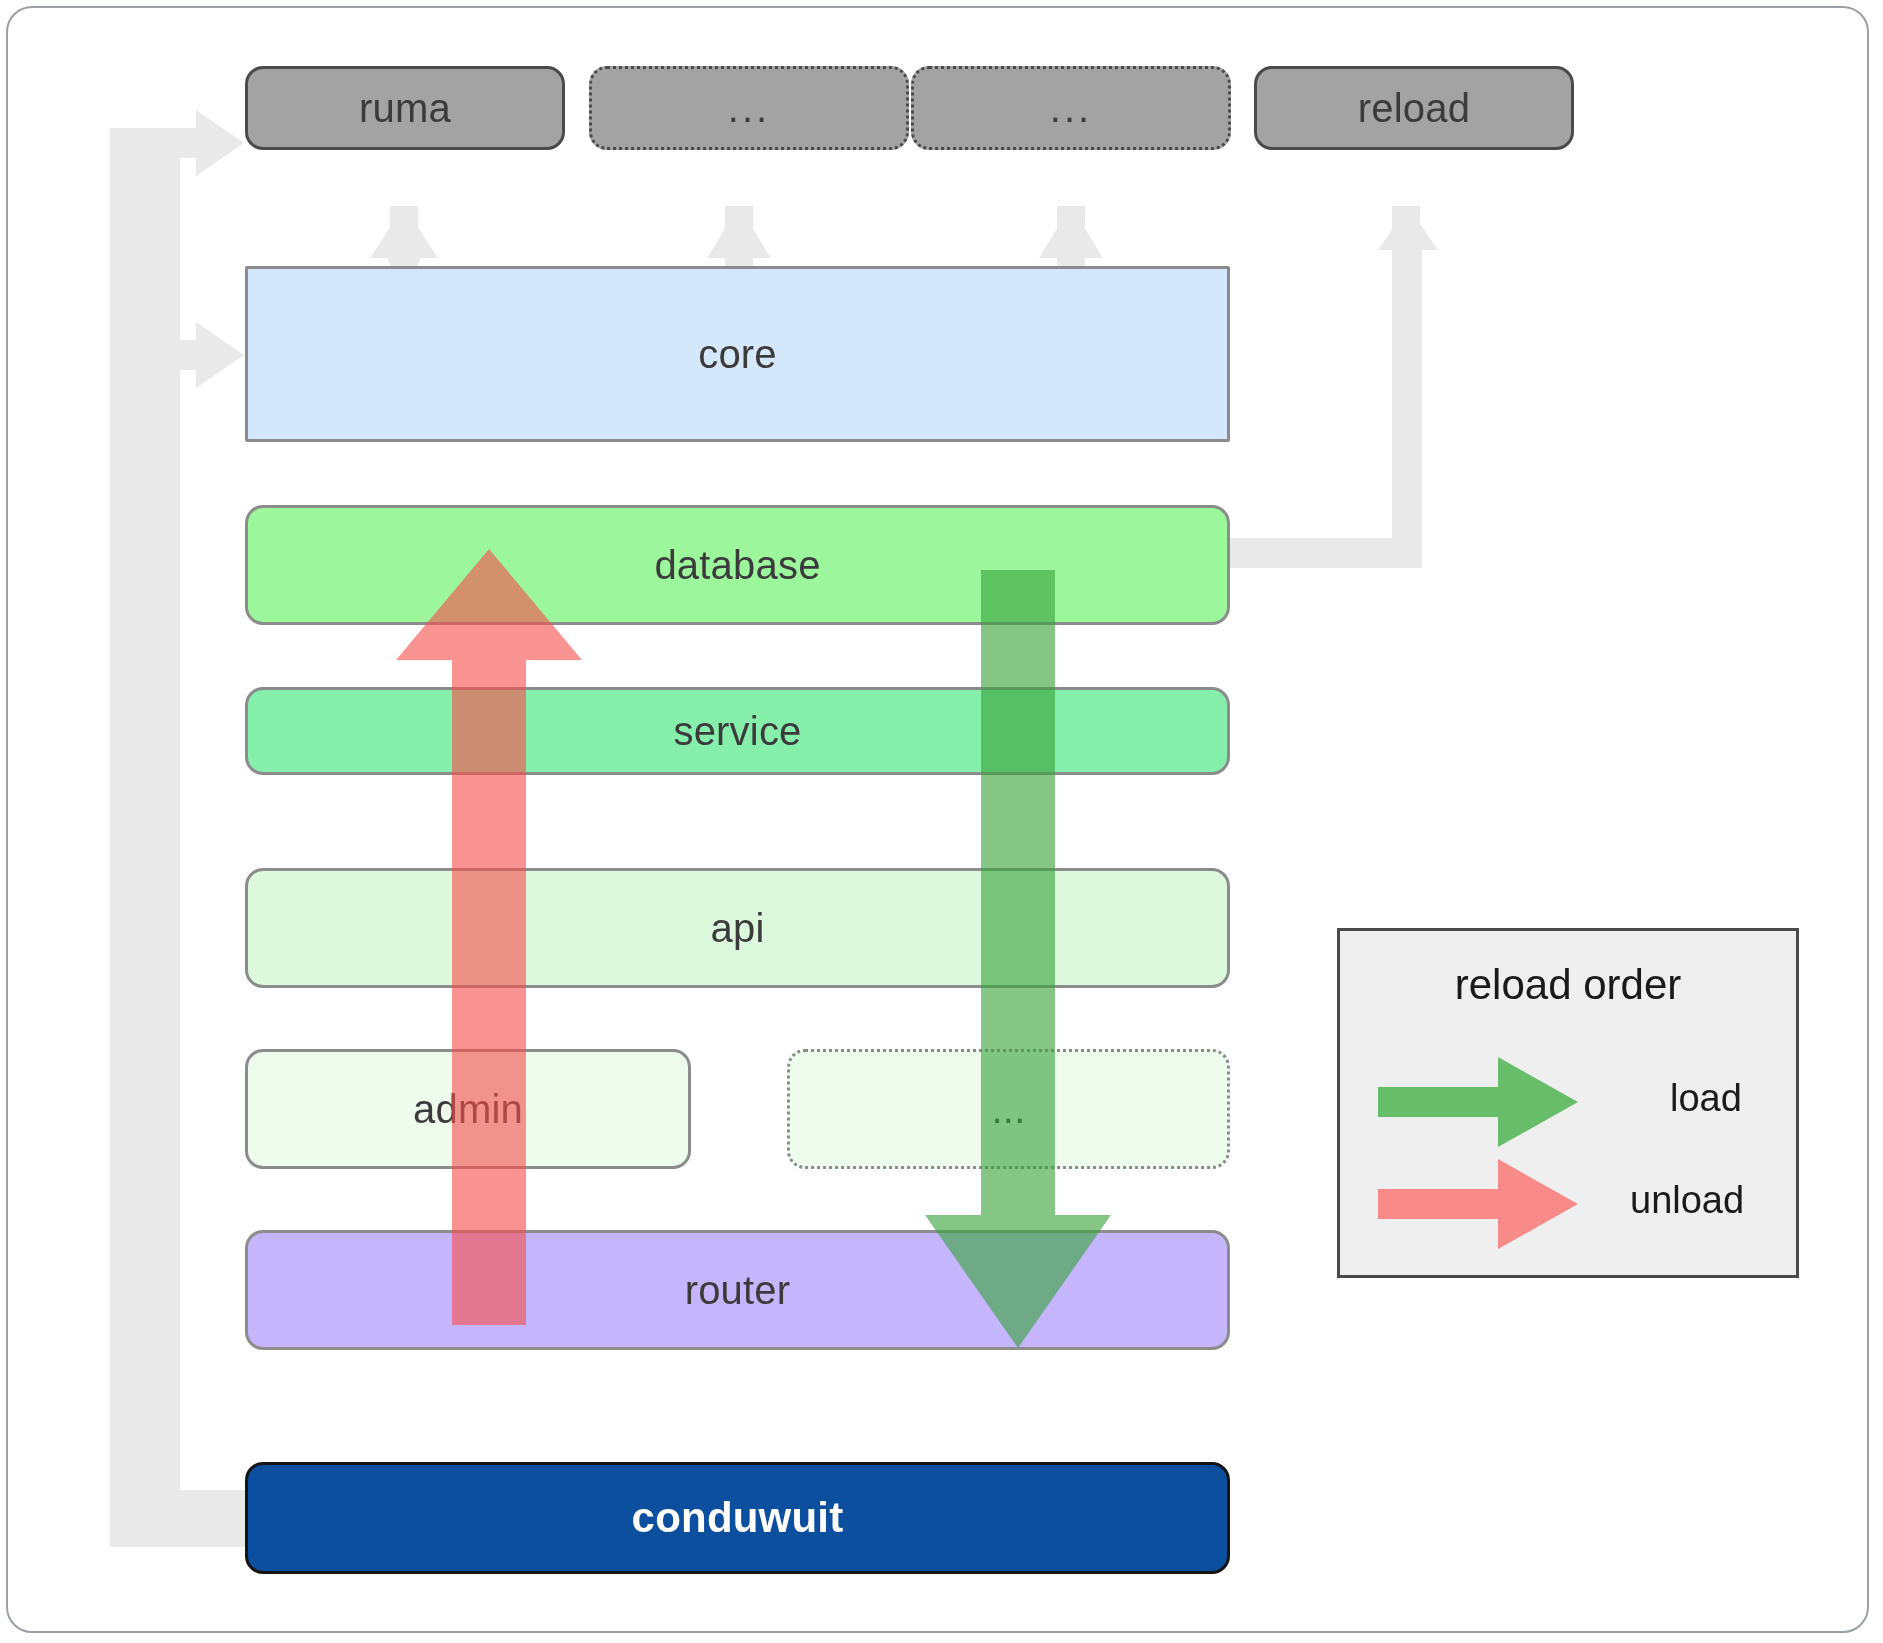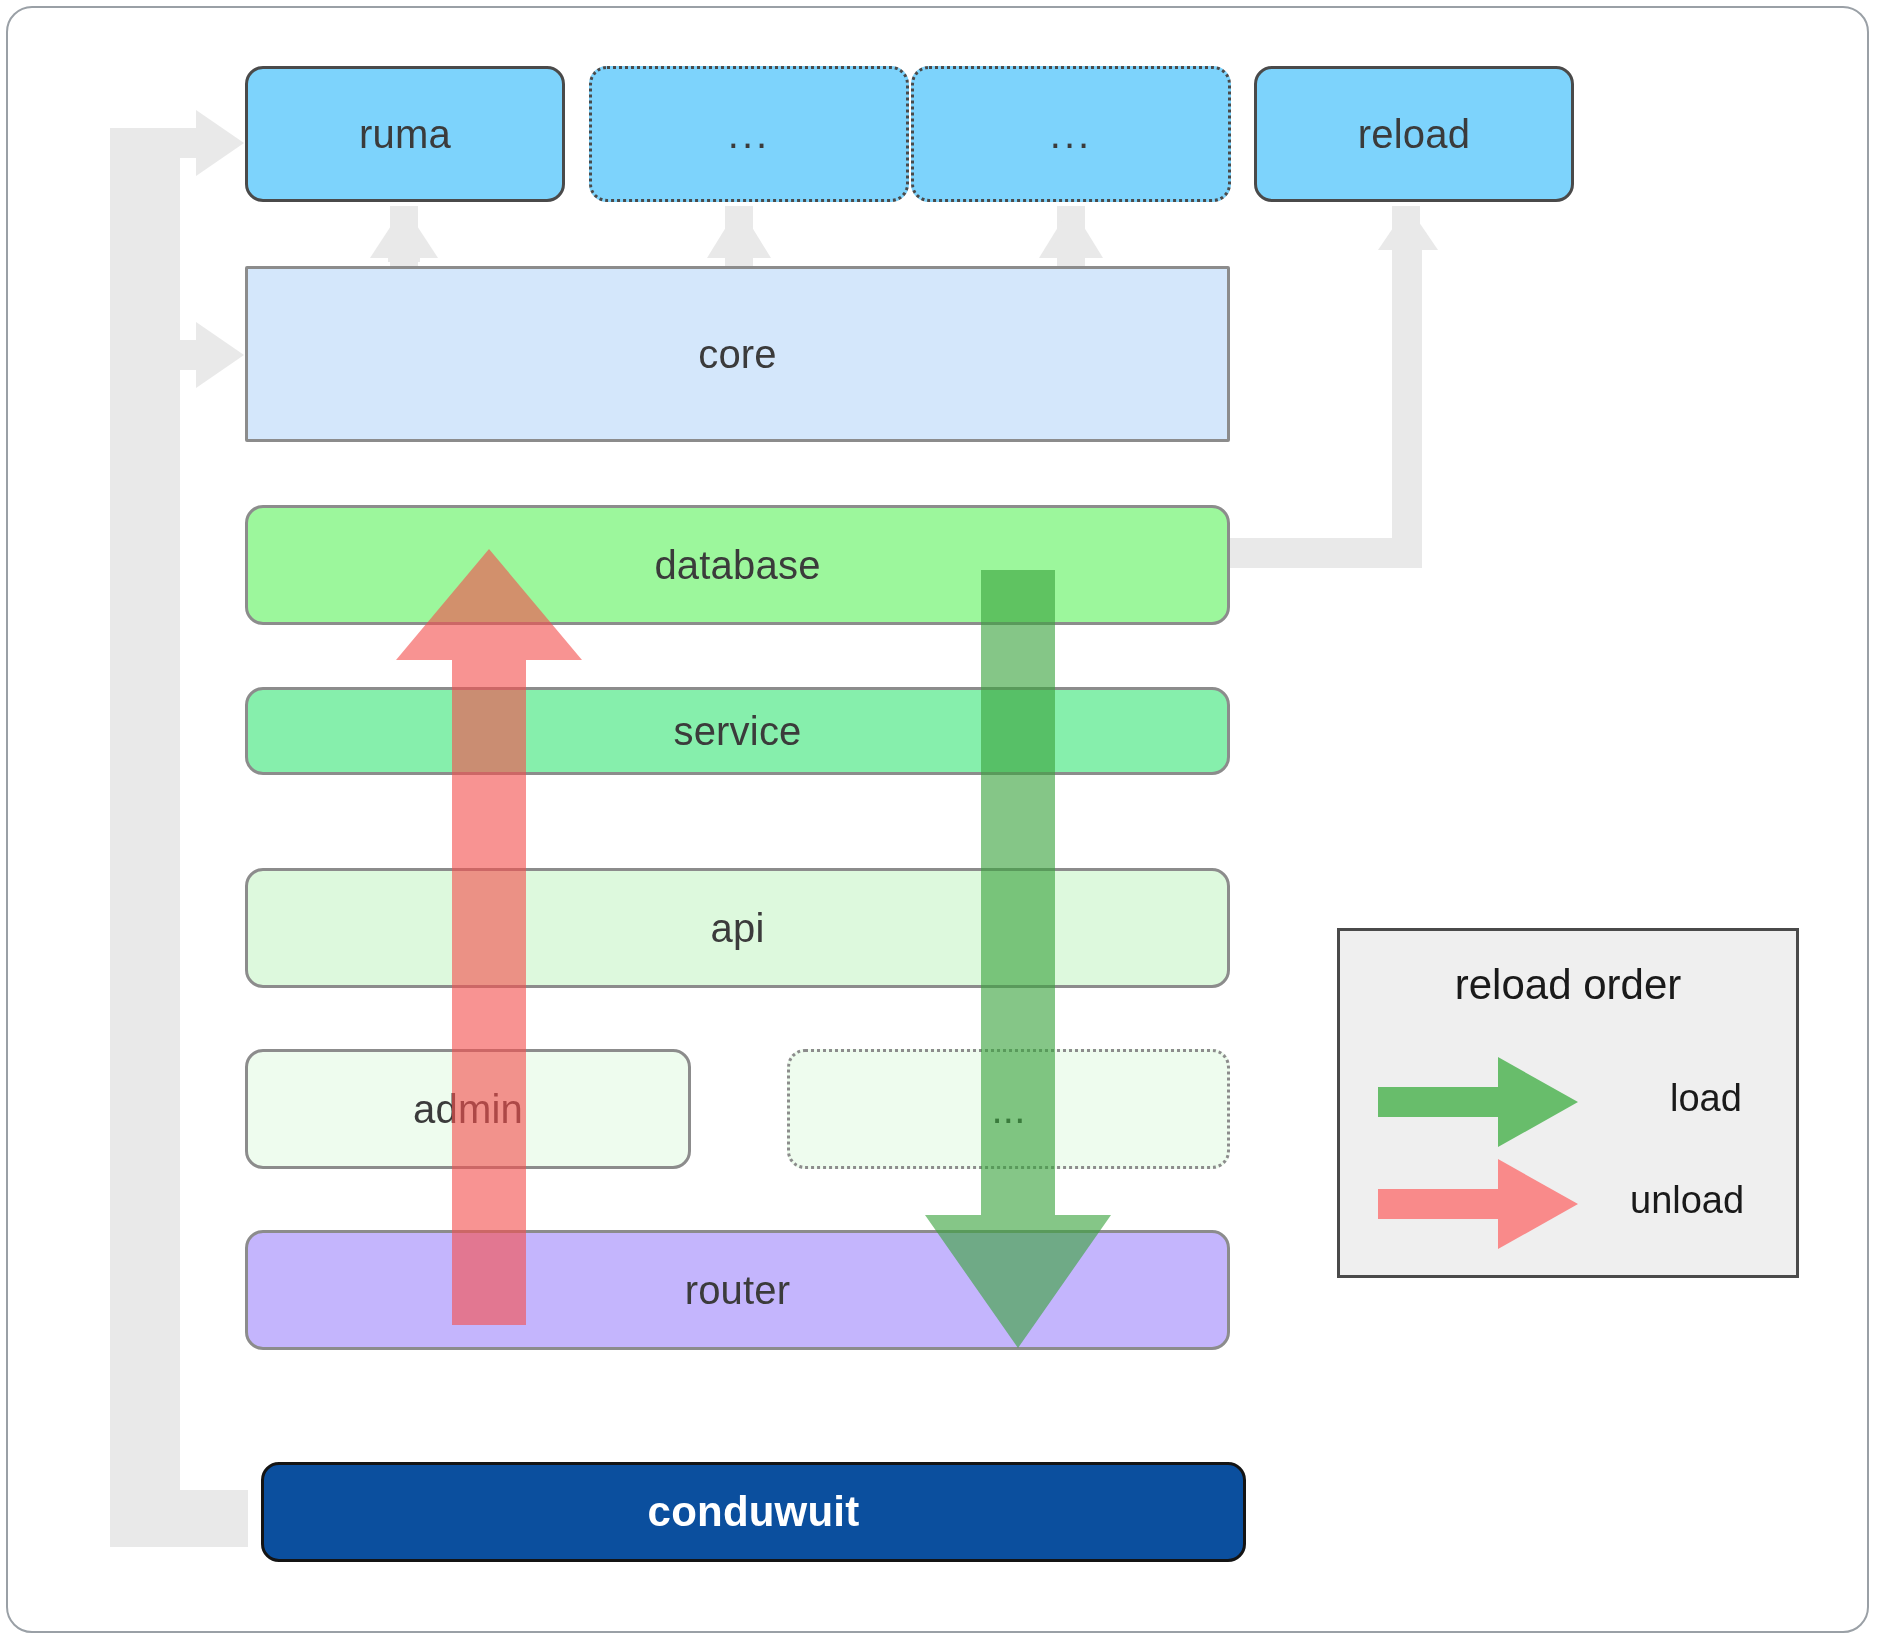--- a/index.html
+++ b/index.html
@@ -36,24 +36,24 @@
     justify-content: center;
     border-radius: 16px;
     font-size: 40px;
     color: #3b3b3b;
     letter-spacing: 0.2px;
     white-space: nowrap;
   }
 
   
   .dep {
-    background: #7dd3fc;
+    background: #a3a3a3;
     border: 3px solid #4a4a4a;
     border-radius: 18px;
-    height: 136px;
+    height: 84px;
     top: 66px;
   }
   .dep.dotted {
     border: 3px dotted #4a4a4a;
   }
   .dep .dots { font-size: 40px; letter-spacing: 3px; }
 
   
   .core {
     background: #d4e7fb;
@@ -75,25 +75,24 @@
   .stack.dotted { border: 3px dotted #8c8c8c; }
 
   
   .conduwuit {
     background: #0b4f9e;
     border: 3px solid #141414;
     border-radius: 18px;
     left: 245px;
     top: 1462px;
     width: 985px;
-    height: 100px;
+    height: 112px;
     color: #ffffff;
     font-size: 42px;
     font-weight: bold;
-    margin-left: 16px;
   }
 
   
   .legend {
     position: absolute;
     left: 1337px;
     top: 928px;
     width: 462px;
     height: 350px;
     background: #efefef;

